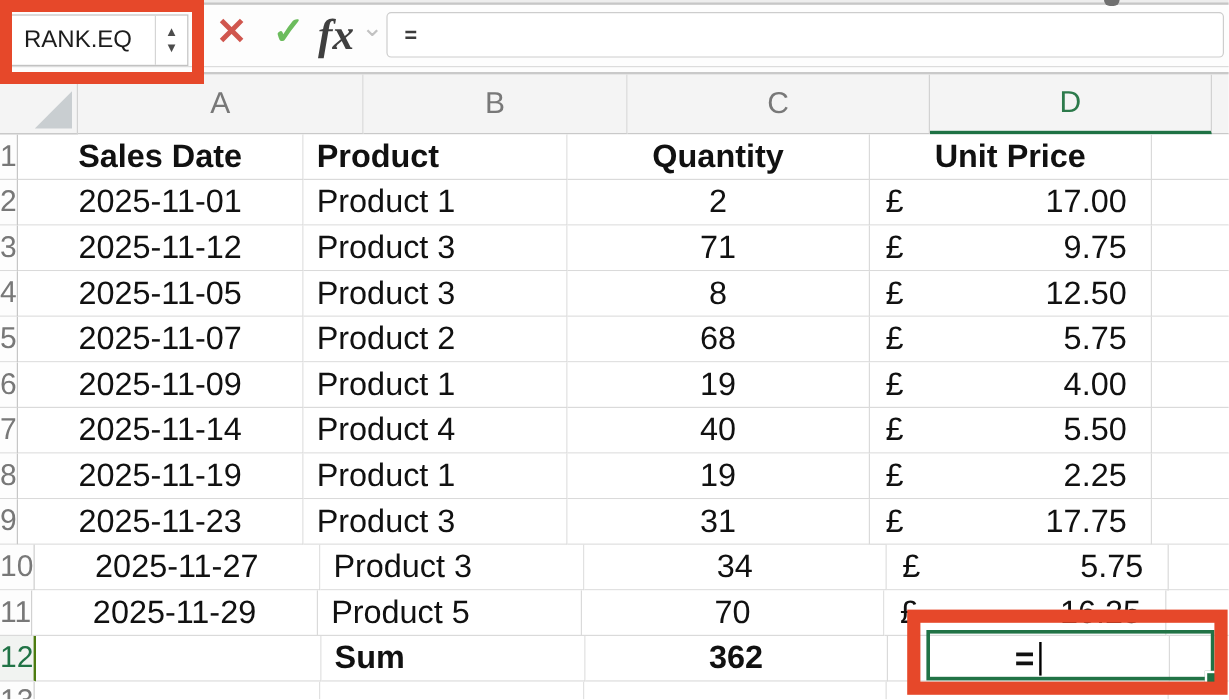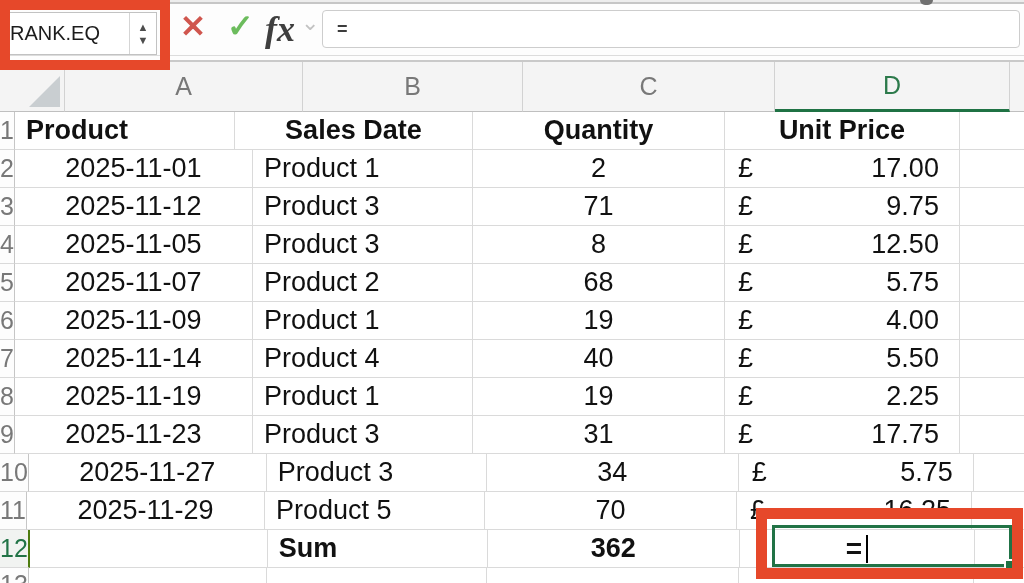--- a/index.html
+++ b/index.html
@@ -16,21 +16,21 @@
   .top-strip { position: absolute; left: 0; top: 0; width: 1024px; height: 2px; background: #ededed; }
   .top-line { position: absolute; left: 0; top: 2px; width: 1024px; height: 2px; background: #c6c6c6; }
   .partial-icon { position: absolute; left: 920px; top: 0; width: 13px; height: 5px; background: #707070; border-radius: 0 0 7px 7px; }
   .tb-bot-line1 { position: absolute; left: 0; top: 55px; width: 1024px; height: 1px; background: #dcdcdc; }
   .tb-bot-line2 { position: absolute; left: 0; top: 60px; width: 1024px; height: 2px; background: #c9c9c9; }
 
   .name-box {
     position: absolute; left: 9px; top: 12px; width: 148px; height: 43px;
     background: #fff; border: 1px solid #c2c2c2; display: flex; align-items: stretch;
   }
-  .name-box-text { flex: 1; display: flex; align-items: center; font-size: 20px; color: #1c1c1c; }
+  .name-box-text { flex: 1; display: flex; align-items: center; padding-left: 10px; font-size: 20px; color: #1c1c1c; }
   .stepper { width: 27px; border-left: 1px solid #d5d5d5; display: flex; flex-direction: column; align-items: center; justify-content: center; gap: 2px; }
   .tri { font-size: 11px; line-height: 1; color: #4c4c4c; }
 
   .btn-cancel { position: absolute; left: 180px; top: 11px; font-size: 31px; font-weight: 700; color: #d0564e; line-height: 1; }
   .btn-accept { position: absolute; left: 227px; top: 10px; font-size: 32px; font-weight: 700; color: #6cbc5d; line-height: 1; }
   .fx-label { position: absolute; left: 265px; top: 11px; font-size: 36px; font-style: italic; font-weight: 600; color: #3f3f3f; font-family: "Liberation Serif", serif; line-height: 1; }
   .fx-chevron { position: absolute; left: 301px; top: 12px; font-size: 22px; color: #c2c2c2; line-height: 1; }
 
   .formula-input {
     position: absolute; left: 322px; top: 10px; width: 698px; height: 38px;
@@ -137,22 +137,22 @@
     </div>
     <div class="hdr-cell w-a">A</div>
     <div class="hdr-cell w-b">B</div>
     <div class="hdr-cell w-c">C</div>
     <div class="hdr-cell w-d hdr-d">D</div>
     <div class="hdr-cell w-e"></div>
   </div>
 
   <div class="r">
     <div class="cell rh">1</div>
+    <div class="cell w-a c-center bold">Sales Date</div>
     <div class="cell w-b c-left bold">Product</div>
-    <div class="cell w-a c-center bold">Sales Date</div>
     <div class="cell w-c c-center bold">Quantity</div>
     <div class="cell w-d c-center bold">Unit Price</div>
     <div class="cell w-e"></div>
   </div>
 
   <div class="r">
     <div class="cell rh">2</div>
     <div class="cell w-a c-center">2025-11-01</div>
     <div class="cell w-b c-left">Product 1</div>
     <div class="cell w-c c-center">2</div>

